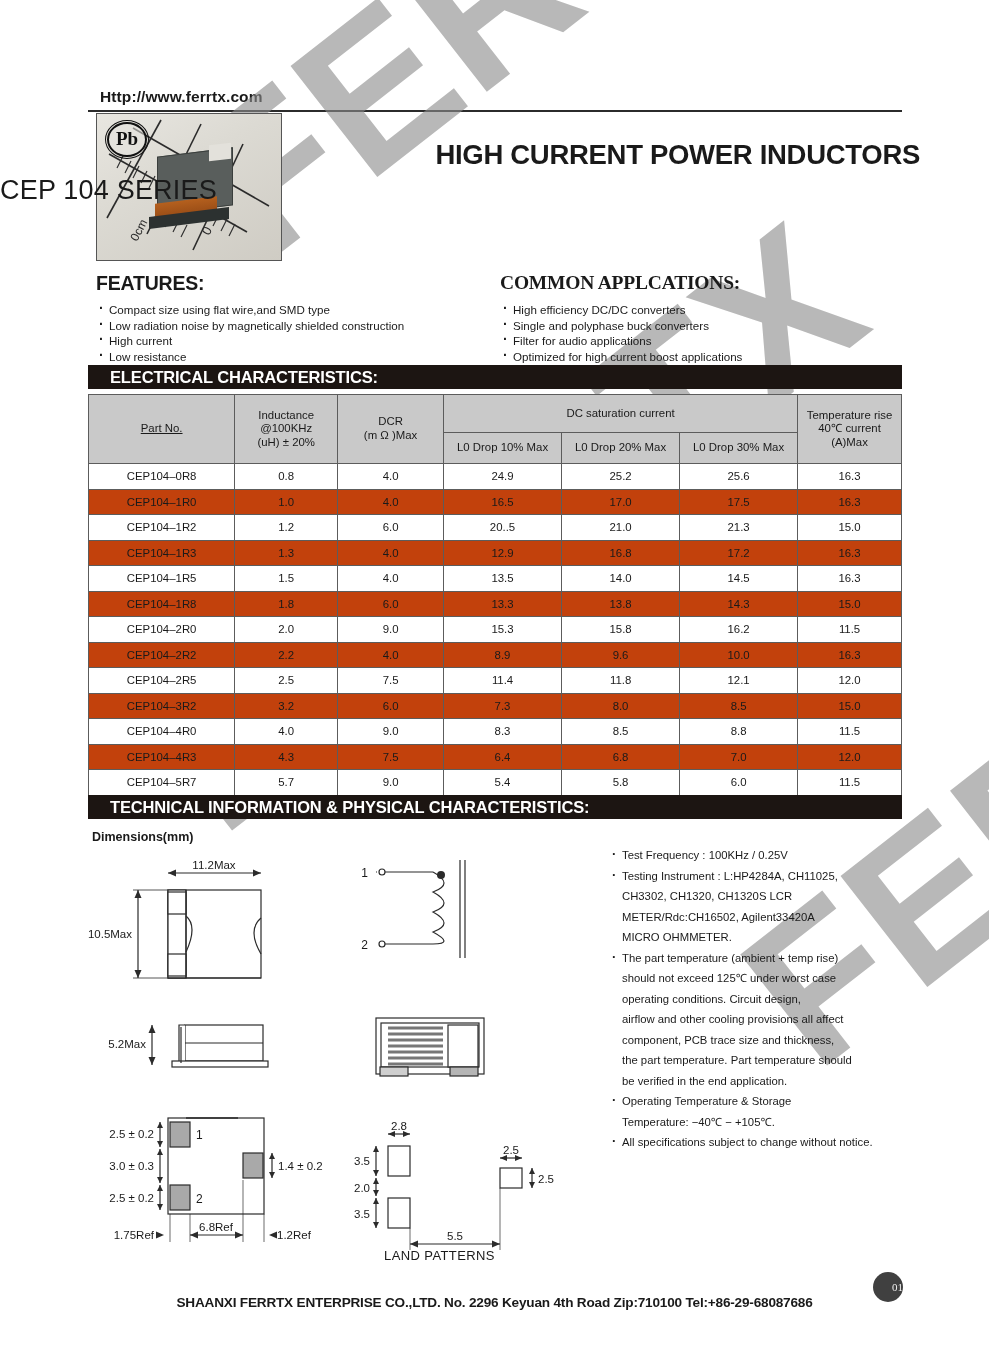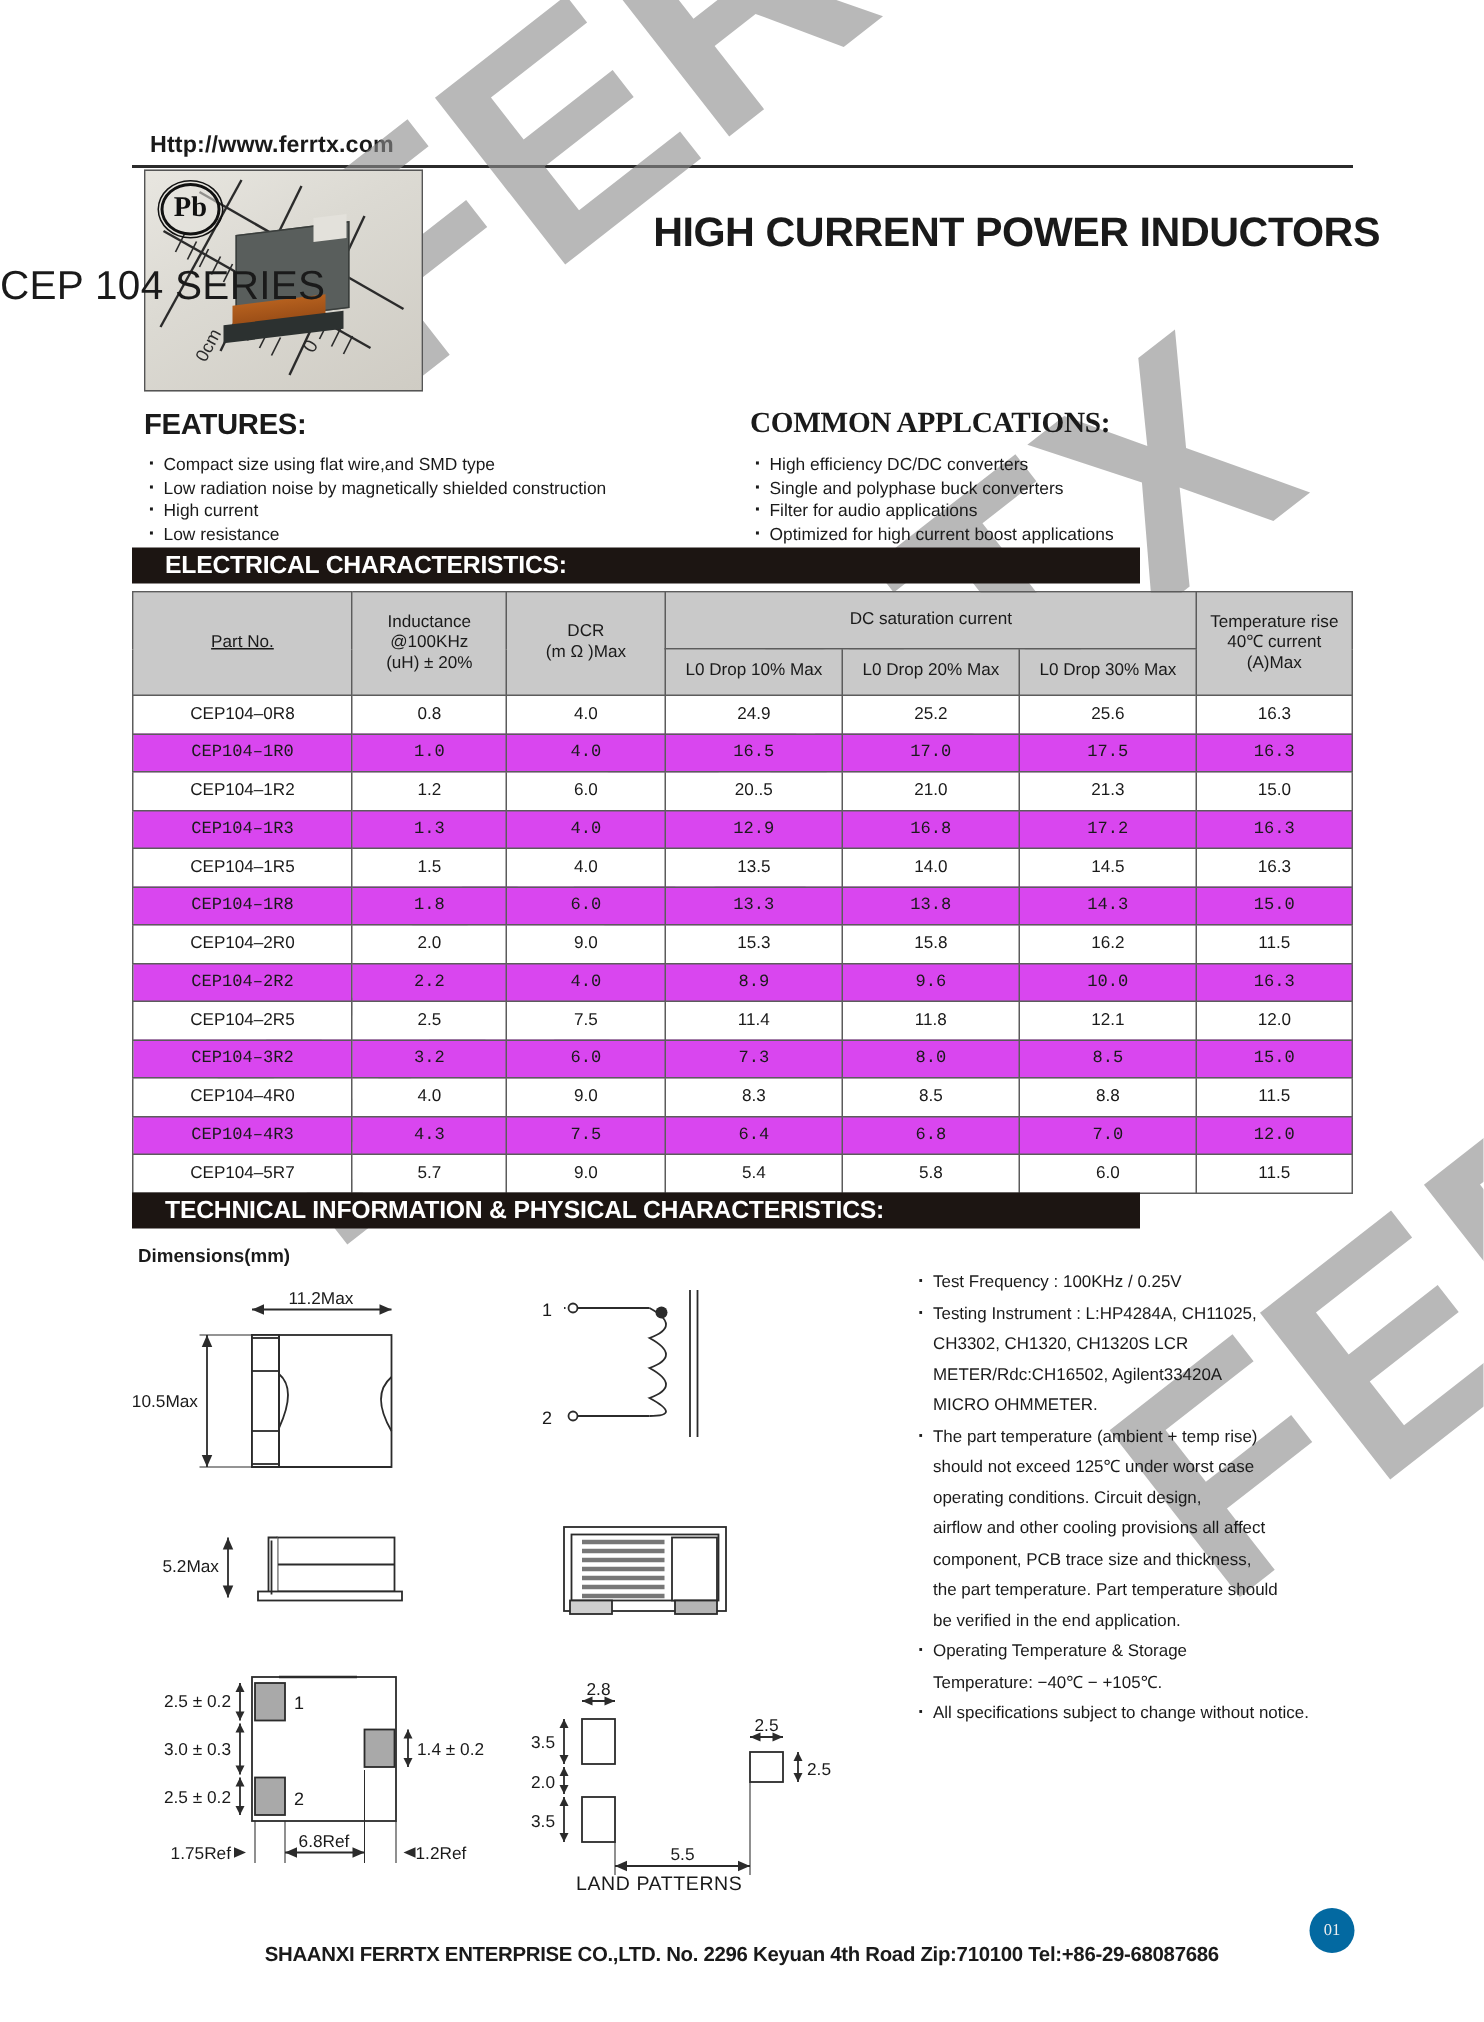--- a/index.html
+++ b/index.html
@@ -90,41 +90,41 @@
     padding-left:11px;position:relative;white-space:nowrap;
   }
   .bullets li::before{
     content:"·";position:absolute;left:1px;top:-1px;font-size:14px;font-weight:bold;
   }
   .bullets{margin:0;padding:0;}
 
   
   .barwrap{position:absolute;z-index:6;}
   .bar{
-    position:relative;background:#1c1512;height:24px;width:672px;
+    position:relative;background:#1c1512;height:24px;width:814px;
   }
   .bar span{
     position:absolute;left:22px;top:3px;color:#fff;font-size:16.5px;font-weight:bold;
     letter-spacing:-.15px;
   }
   .bar1{left:88px;top:365px;}
   .bar2{left:88px;top:795px;}
 
   
   .tbl{
     position:absolute;left:88px;top:394px;width:814px;border-collapse:collapse;
     z-index:6;
   }
   .tbl td,.tbl th{
     border:1px solid #5c5c5c;text-align:center;font-weight:normal;
     font-size:11.4px;color:#1a1a1a;padding:0;
   }
   .tbl thead th{background:#c9c9c9;line-height:13.6px;}
   .tbl tbody td{height:24.5px;background:#fff;}
-  .tbl tbody tr.alt td{background:#d946ef;font-family:Liberation Mono, monospace;}
+  .tbl tbody tr.alt td{background:#c2410c;}
   .tbl tbody td.part{font-size:11.4px;}
   .hdr-tall{height:68px;}
   .hdr-sub{height:24px;}
   .colA{width:144px;text-decoration:underline;}
   .colB{width:101px;}
   .colC{width:104px;}
   .colD{width:116px;}
   .colG{width:102px;}
 
   
@@ -143,21 +143,21 @@
     content:"·";position:absolute;left:0;top:-1px;font-weight:bold;font-size:13px;
   }
   .notes ul{margin:0;padding:0;}
   .note-cont{list-style:none;font-size:11.3px;line-height:20.5px;padding-left:10px;}
   .footer{
     position:absolute;left:0;top:1295px;width:989px;text-align:center;
     font-size:13.6px;font-weight:bold;letter-spacing:-.2px;z-index:6;
   }
   .pageno{
     position:absolute;left:873px;top:1272px;width:30px;height:30px;border-radius:50%;
-    background:#0369a1;color:#efefef;font-size:11px;text-align:center;line-height:30px;
+    background:#404040;color:#efefef;font-size:11px;text-align:right;line-height:30px;
     z-index:6;font-family:"Liberation Serif", serif;
   }
   svg{display:block;}
 </style>
 </head>
 <body>
 
 <div class="page">
 
   <div class="watermark">

